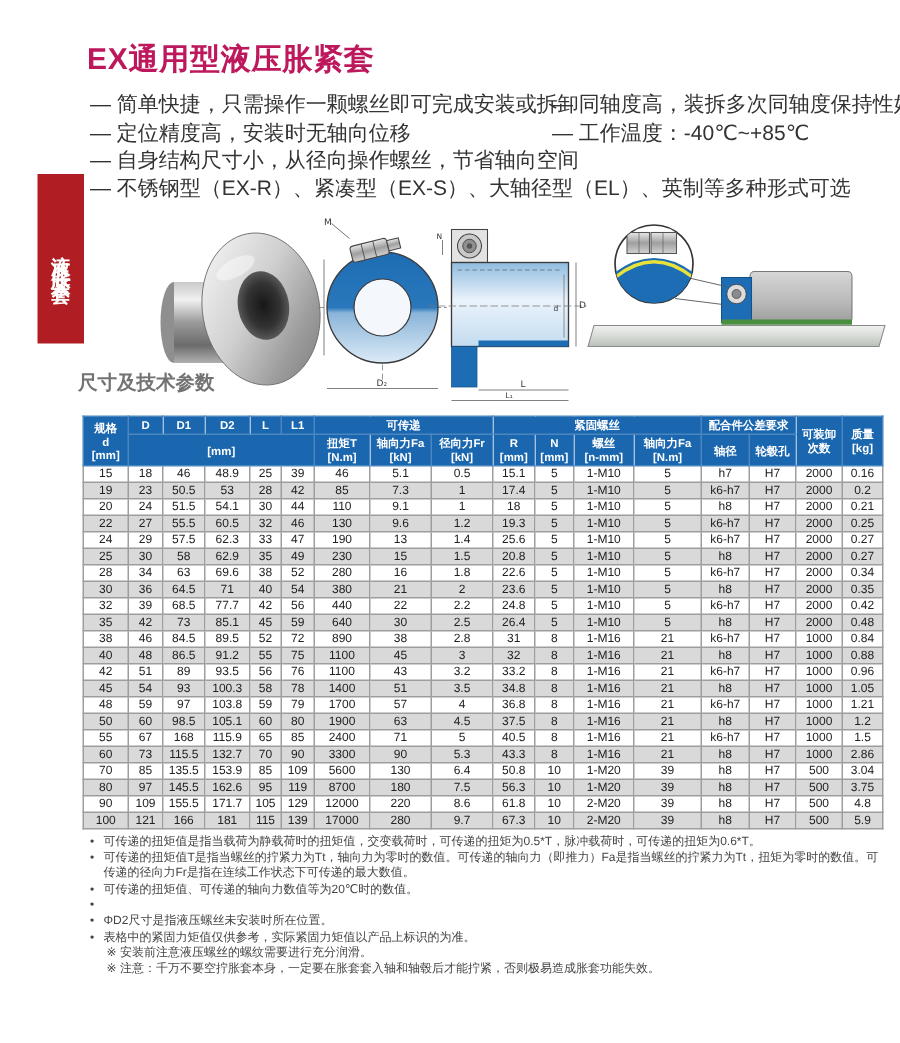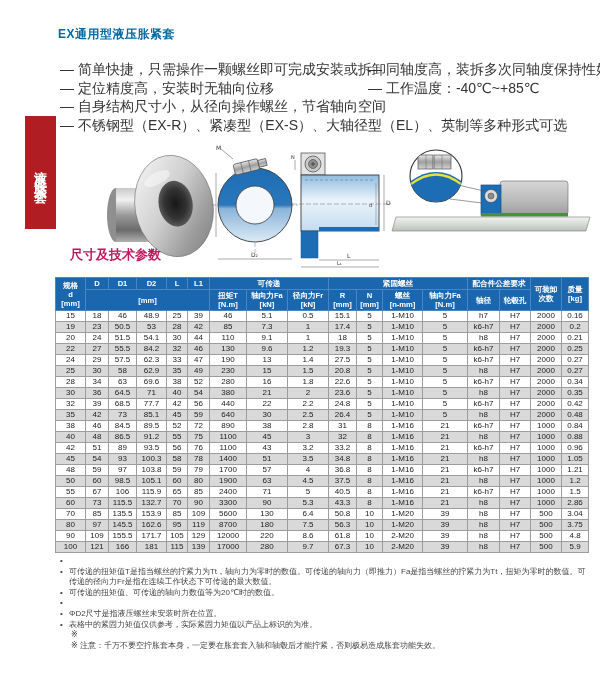--- a/index.html
+++ b/index.html
@@ -1,26 +1,26 @@
 <!DOCTYPE html>
 <html><head>
 <meta charset="utf-8">
 <style>
   *{margin:0;padding:0;box-sizing:border-box}
   html,body{width:600px;height:695px;background:#fff;font-family:"Liberation Sans","DejaVu Sans",sans-serif;position:relative;overflow:hidden}
   .abs{position:absolute}
-  #page-title{left:58px;top:26px;font-size:12px;font-weight:bold;color:#0369a1;letter-spacing:.5px}
+  #page-title{left:58px;top:26px;font-size:20px;font-weight:bold;color:#be185d;letter-spacing:.5px}
   .featcol{font-size:14px;color:#333}
   .featcol div{line-height:18.5px;white-space:nowrap}
   #features-left{left:60px;top:60px}
   #features-right{left:368px;top:60px}
   #side-tab{left:25px;top:116px;width:31px;height:113px;background:#b01e23;color:#fff;
     writing-mode:vertical-rl;text-orientation:upright;font-size:13px;font-weight:bold;
     letter-spacing:5px;text-align:center;line-height:31px}
-  #section-title{left:70px;top:246px;font-size:13px;font-weight:bold;color:#be185d}
+  #section-title{left:52px;top:246px;font-size:13px;font-weight:bold;color:#737373}
   #spec-table{position:absolute;left:55px;top:277px;width:530px;border-collapse:collapse;table-layout:fixed;border:1px solid #8a8a8a}
   #spec-table th{background:#1b67af;color:#fff;font-size:7.6px;font-weight:bold;border:1px solid #4a86c0;
     white-space:pre-line;line-height:1.2;padding:1px 0;text-align:center;overflow:hidden}
   #spec-table td{font-size:8px;color:#222;text-align:center;border:1px solid #9d9d9d;height:10px;line-height:10px;padding:0;overflow:hidden;background:#fff}
   #spec-table tr.alt td{background:#d9d9d9}
   #footnotes{left:60px;top:556px;width:528px;font-size:8px;color:#444}
   #footnotes .note{display:flex;line-height:10.6px}
   #footnotes .note .marker{width:9px;flex:none}
   #footnotes .note.indent{padding-left:11px}
   .drawing{position:absolute}
@@ -293,21 +293,21 @@
         <td>5</td>
         <td>h8</td>
         <td>H7</td>
         <td>2000</td>
         <td>0.21</td>
       </tr>
       <tr class="alt">
         <td>22</td>
         <td>27</td>
         <td>55.5</td>
-        <td>84.2</td>
+        <td>60.5</td>
         <td>32</td>
         <td>46</td>
         <td>130</td>
         <td>9.6</td>
         <td>1.2</td>
         <td>19.3</td>
         <td>5</td>
         <td>1-M10</td>
         <td>5</td>
         <td>k6-h7</td>
@@ -318,21 +318,21 @@
       <tr>
         <td>24</td>
         <td>29</td>
         <td>57.5</td>
         <td>62.3</td>
         <td>33</td>
         <td>47</td>
         <td>190</td>
         <td>13</td>
         <td>1.4</td>
-        <td>27.5</td>
+        <td>25.6</td>
         <td>5</td>
         <td>1-M10</td>
         <td>5</td>
         <td>k6-h7</td>
         <td>H7</td>
         <td>2000</td>
         <td>0.27</td>
       </tr>
       <tr class="alt">
         <td>25</td>
@@ -539,21 +539,21 @@
         <td>1-M16</td>
         <td>21</td>
         <td>h8</td>
         <td>H7</td>
         <td>1000</td>
         <td>1.2</td>
       </tr>
       <tr>
         <td>55</td>
         <td>67</td>
-        <td>106</td>
+        <td>168</td>
         <td>115.9</td>
         <td>65</td>
         <td>85</td>
         <td>2400</td>
         <td>71</td>
         <td>5</td>
         <td>40.5</td>
         <td>8</td>
         <td>1-M16</td>
         <td>21</td>
@@ -656,20 +656,21 @@
         <td>H7</td>
         <td>500</td>
         <td>5.9</td>
       </tr>
     </tbody>
 </table>
 
 <div class="abs" id="footnotes">
     <div class="note">
       <span class="marker">•</span>
+      <span>可传递的扭矩值是指当载荷为静载荷时的扭矩值，交变载荷时，可传递的扭矩为0.5*T，脉冲载荷时，可传递的扭矩为0.6*T。</span>
     </div>
     <div class="note">
       <span class="marker">•</span>
       <span>可传递的扭矩值T是指当螺丝的拧紧力为Tt，轴向力为零时的数值。可传递的轴向力（即推力）Fa是指当螺丝的拧紧力为Tt，扭矩为零时的数值。可传递的径向力Fr是指在连续工作状态下可传递的最大数值。</span>
     </div>
     <div class="note">
       <span class="marker">•</span>
       <span>可传递的扭矩值、可传递的轴向力数值等为20℃时的数值。</span>
     </div>
     <div class="note">
@@ -678,18 +679,19 @@
     <div class="note">
       <span class="marker">•</span>
       <span>ΦD2尺寸是指液压螺丝未安装时所在位置。</span>
     </div>
     <div class="note">
       <span class="marker">•</span>
       <span>表格中的紧固力矩值仅供参考，实际紧固力矩值以产品上标识的为准。</span>
     </div>
     <div class="note indent">
       <span class="marker">※</span>
+      <span>安装前注意液压螺丝的螺纹需要进行充分润滑。</span>
     </div>
     <div class="note indent">
       <span class="marker">※</span>
       <span>注意：千万不要空拧胀套本身，一定要在胀套套入轴和轴毂后才能拧紧，否则极易造成胀套功能失效。</span>
     </div>
   </div>
 
 </body></html>

